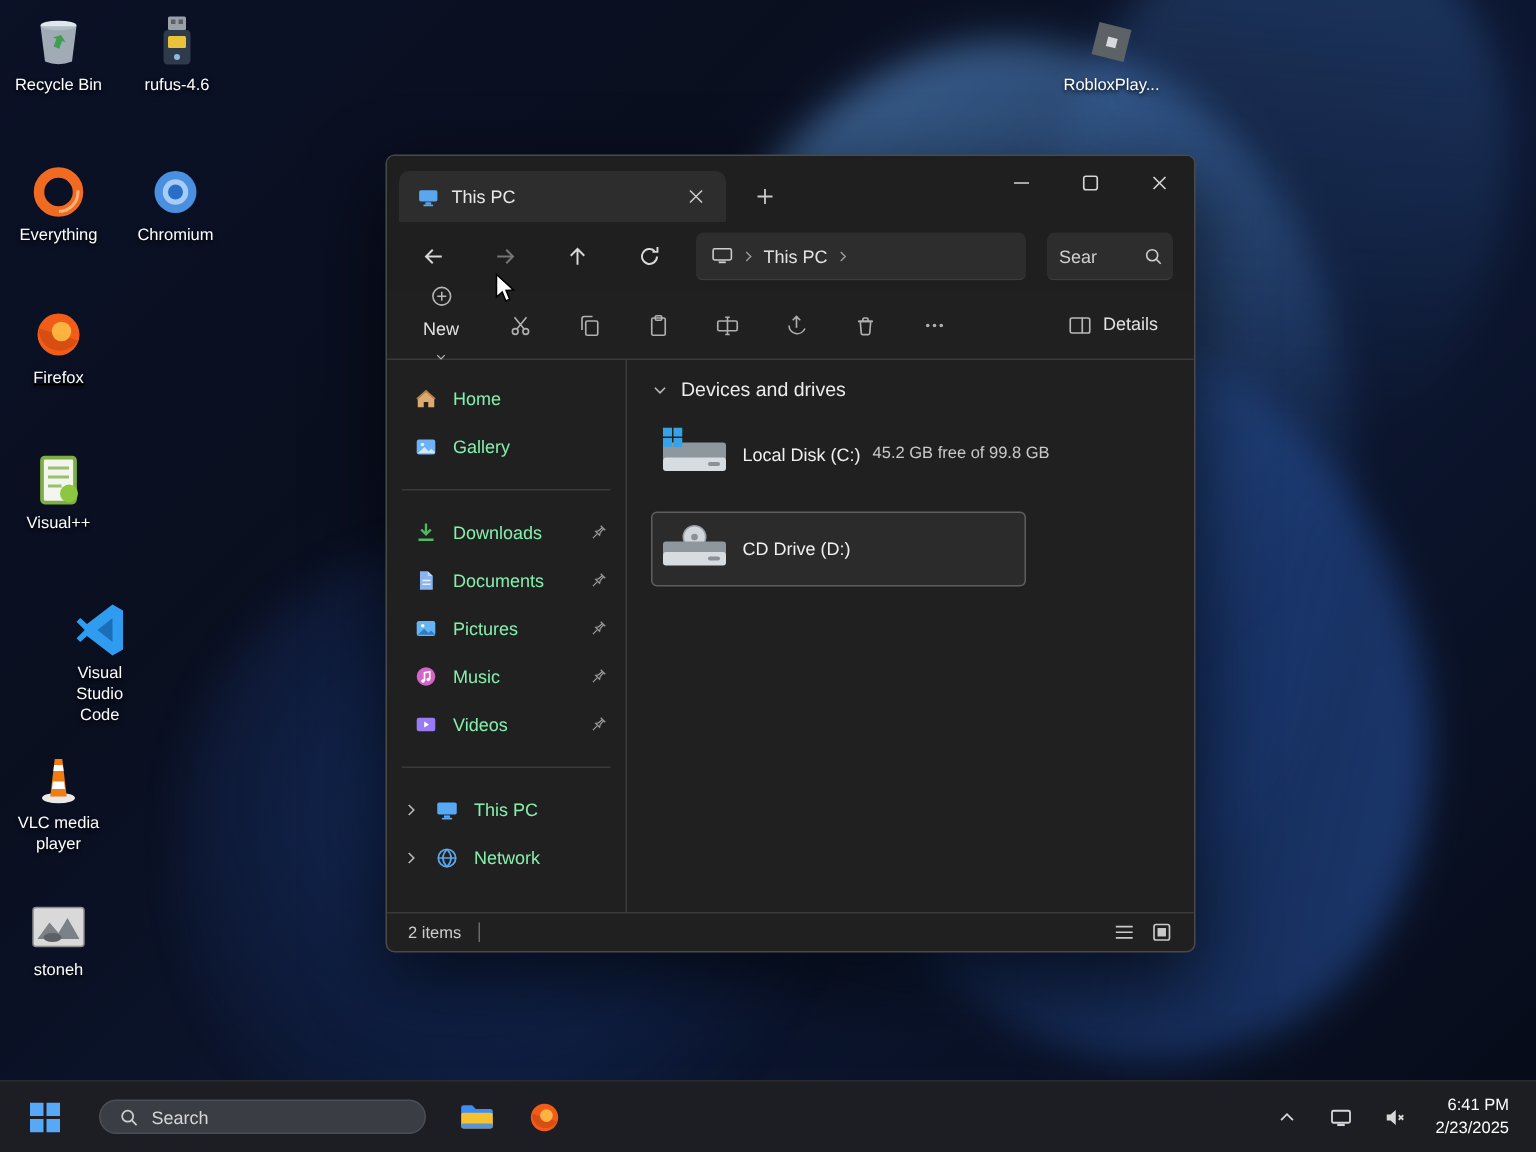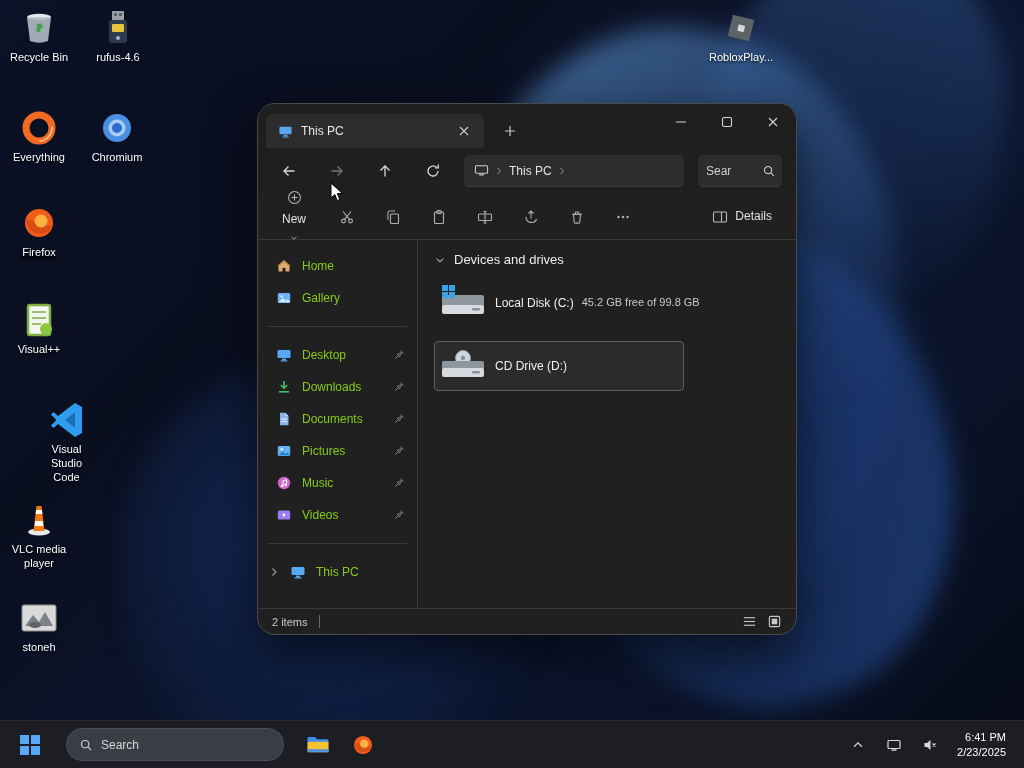--- a/index.html
+++ b/index.html
@@ -13,61 +13,61 @@
   .b2{left:545px;top:210px;width:400px;height:500px;background:linear-gradient(300deg,rgba(45,96,185,.55),rgba(10,30,80,.08));transform:rotate(-18deg);}
   .b3{left:120px;top:360px;width:460px;height:430px;background:radial-gradient(circle at 42% 40%,rgba(32,72,152,.45),transparent 70%);}
   .b4{left:700px;top:-60px;width:300px;height:400px;background:linear-gradient(160deg,rgba(70,130,210,.35),transparent 80%);transform:rotate(24deg);}
 
   
   .dicon{position:absolute;width:78px;display:flex;flex-direction:column;align-items:center;gap:3px;cursor:default;}
   .dicon svg{width:40px;height:40px;}
   .dlabel{font-size:11px;color:#fff;text-align:center;text-shadow:0 1px 3px rgba(0,0,0,.95);line-height:1.25;max-width:76px;}
 
   
-  .window{position:absolute;left:257px;top:103px;width:540px;height:532px;background:#202020;border:1px solid #4a4a4a;border-radius:18px;box-shadow:0 18px 50px rgba(0,0,0,.65);display:flex;flex-direction:column;overflow:hidden;color:#e8e8e8;}
+  .window{position:absolute;left:257px;top:103px;width:540px;height:532px;background:#202020;border:1px solid #4a4a4a;border-radius:6px;box-shadow:0 18px 50px rgba(0,0,0,.65);display:flex;flex-direction:column;overflow:hidden;color:#e8e8e8;}
   .titlebar{height:44px;display:flex;align-items:flex-end;padding-left:8px;background:#1f1f1f;flex:none;}
   .tab{width:218px;height:34px;background:#2d2d2d;border-radius:7px 7px 0 0;display:flex;align-items:center;gap:8px;padding:0 8px 0 12px;font-size:12px;}
   .tab-title{flex:1;white-space:nowrap;overflow:hidden;}
   .tab-close,.newtab{width:24px;height:24px;display:flex;align-items:center;justify-content:center;border-radius:4px;}
   .newtab{margin-left:14px;margin-bottom:5px;}
   .wincontrols{margin-left:auto;align-self:flex-start;display:flex;}
   .wc{width:46px;height:36px;display:flex;align-items:center;justify-content:center;}
   .navbar{height:46px;display:flex;align-items:center;padding:0 14px;background:#1f1f1f;gap:14px;flex:none;}
   .navbtn{width:34px;height:32px;display:flex;align-items:center;justify-content:center;border-radius:5px;}
   .addressbar{flex:1;height:32px;background:#2d2d2d;border-radius:5px;border-bottom:1px solid #3d3d3d;display:flex;align-items:center;gap:4px;padding:0 10px;font-size:12px;color:#e2e2e2;min-width:0;}
   .searchbox{width:84px;height:32px;background:#2d2d2d;border-radius:5px;border-bottom:1px solid #3d3d3d;display:flex;align-items:center;padding:0 6px 0 8px;font-size:12px;color:#cfcfcf;overflow:hidden;}
   .searchbox span{flex:1;white-space:nowrap;overflow:hidden;}
   .commandbar{height:46px;display:flex;align-items:center;padding:0 14px;border-bottom:1px solid #3a3a3a;background:#202020;flex:none;}
   .cmd-new{display:flex;align-items:center;gap:7px;font-size:12px;color:#e2e2e2;padding:6px 10px;border-radius:5px;flex-direction:column;}
   .cmd-icons{display:flex;align-items:center;gap:8px;margin-left:12px;}
   .cmdbtn{width:38px;height:34px;display:flex;align-items:center;justify-content:center;border-radius:5px;}
   .cmd-details{margin-left:auto;display:flex;gap:7px;font-size:12px;color:#e2e2e2;padding:6px 10px;border-radius:5px;}
   .main{flex:1;display:flex;min-height:0;}
   .sidebar{width:160px;border-right:1px solid #3a3a3a;padding-top:10px;overflow:hidden;flex:none;}
-  .side-item{display:flex;align-items:center;gap:10px;height:32px;padding:0 8px 0 14px;margin:0 4px;border-radius:5px;font-size:12px;color:#84cc16;}
+  .side-item{display:flex;align-items:center;gap:10px;height:32px;padding:0 8px 0 14px;margin:0 4px;border-radius:5px;font-size:12px;color:#86efac;}
   .side-item .pin{margin-left:auto;}
   .side-sep{height:1px;background:#3a3a3a;margin:12px 10px;}
   .tree-item{padding-left:6px;}
   .content{flex:1;padding:12px 16px;min-width:0;}
   .section-header{display:flex;align-items:center;gap:8px;font-size:13px;color:#ececec;margin-bottom:12px;}
   .drive-row{display:flex;align-items:center;gap:10px;padding:6px 6px;border:1px solid transparent;border-radius:4px;width:250px;}
   .drive-row.selected{border-color:#5f5f5f;background:rgba(255,255,255,.05);margin-top:14px;width:250px;height:50px;}
   .drive-text{display:flex;flex-direction:row;gap:4px;min-width:0;}
   .drive-name{font-size:12px;color:#f0f0f0;white-space:nowrap;}
   .drive-bar{width:186px;height:9px;background:#d7dde2;border-radius:1px;overflow:hidden;}
   .drive-bar-fill{height:100%;background:#2f93d3;}
   .drive-free{font-size:11px;color:#c9c9c9;white-space:nowrap;}
   .statusbar{height:26px;border-top:1px solid #3a3a3a;display:flex;align-items:center;padding:0 14px;font-size:11px;color:#cccccc;flex:none;}
   .status-div{width:1px;height:13px;background:#6a6a6a;margin-left:12px;}
   .status-views{margin-left:auto;display:flex;gap:10px;}
 
   
   .taskbar{position:absolute;left:0;bottom:0;width:1024px;height:48px;background:rgba(30,31,35,.97);border-top:1px solid rgba(255,255,255,.06);display:flex;align-items:center;padding:0 10px;}
   .tb-btn{width:40px;height:40px;display:flex;align-items:center;justify-content:center;border-radius:5px;}
-  .tb-search{margin-left:16px;width:218px;height:33px;border-radius:16px;background:#3a3d44;border:1px solid #4a4e56;display:flex;align-items:center;gap:8px;padding:0 12px;font-size:12px;color:#d6d6d6;}
+  .tb-search{margin-left:16px;width:218px;height:23px;border-radius:16px;background:#3a3d44;border:1px solid #4a4e56;display:flex;align-items:center;gap:8px;padding:0 12px;font-size:12px;color:#d6d6d6;}
   .tb-apps{display:flex;align-items:center;gap:5px;margin-left:14px;}
   .tray{margin-left:auto;display:flex;align-items:center;gap:6px;}
   .clock{text-align:right;font-size:11px;color:#fff;line-height:1.35;margin:0 8px 0 6px;}
 
   .cursor{position:absolute;left:330px;top:182px;z-index:50;pointer-events:none;}
 </style>
 </head>
 <body>
 
 <div class="wallpaper">
@@ -337,31 +337,20 @@
           <circle cx="5.6" cy="6.4" r="1.2" fill="#ffffff" opacity=".8"></circle>
           <path d="M2.5 12.2 L7 8 L9.8 10.8 L11.6 9.2 L13.8 11.2 V12.2 Z" fill="#ffffff" opacity=".7"></path>
         </svg>
         <span>Gallery</span>
       </div>
 
       <div class="side-sep"></div>
 
       <div class="side-item">
         <svg width="16" height="16" viewBox="0 0 16 16">
-          <rect x="1.5" y="3" width="13" height="8" rx="1.2" fill="#57a8f5"></rect>
-          <rect x="6" y="11.6" width="4" height="1.6" fill="#57a8f5"></rect>
-          <rect x="4.5" y="13.2" width="7" height="1.2" rx=".6" fill="#57a8f5"></rect>
-        </svg>
-        <span>Desktop</span>
-        <svg class="pin" width="12" height="12" viewBox="0 0 16 16">
-            <path d="M10 2 L14 6 M11.5 3.5 L8 6.5 L5.5 7 L9 10.5 L9.5 8 L12.5 4.5 M6.8 9.2 L3 13" stroke="#9a9a9a" stroke-width="1.1" fill="none"></path>
-          </svg>
-      </div>
-      <div class="side-item">
-        <svg width="16" height="16" viewBox="0 0 16 16">
           <path d="M8 2 v7 M4.8 6 L8 9.2 L11.2 6" fill="none" stroke="#4cbb63" stroke-width="1.6"></path>
           <path d="M3 12.8 h10" stroke="#4cbb63" stroke-width="1.6"></path>
         </svg>
         <span>Downloads</span>
         <svg class="pin" width="12" height="12" viewBox="0 0 16 16">
             <path d="M10 2 L14 6 M11.5 3.5 L8 6.5 L5.5 7 L9 10.5 L9.5 8 L12.5 4.5 M6.8 9.2 L3 13" stroke="#9a9a9a" stroke-width="1.1" fill="none"></path>
           </svg>
       </div>
       <div class="side-item">
         <svg width="16" height="16" viewBox="0 0 16 16">
@@ -414,20 +403,30 @@
       <div class="side-item tree-item">
         <svg width="12" height="12" viewBox="0 0 16 16">
             <path d="M6 3.5 L10.5 8 L6 12.5" fill="none" stroke="#bbbbbb" stroke-width="1.4"></path>
           </svg>
         <svg width="16" height="16" viewBox="0 0 16 16">
           <rect x="1.5" y="3" width="13" height="8" rx="1.2" fill="#57a8f5"></rect>
           <rect x="6" y="11.6" width="4" height="1.6" fill="#57a8f5"></rect>
           <rect x="4.5" y="13.2" width="7" height="1.2" rx=".6" fill="#57a8f5"></rect>
         </svg>
         <span>This PC</span>
+      </div>
+      <div class="side-item tree-item">
+        <svg width="12" height="12" viewBox="0 0 16 16">
+            <path d="M6 3.5 L10.5 8 L6 12.5" fill="none" stroke="#bbbbbb" stroke-width="1.4"></path>
+          </svg>
+        <svg width="16" height="16" viewBox="0 0 16 16">
+          <circle cx="8" cy="8" r="5.8" fill="none" stroke="#5aa7f0" stroke-width="1.2"></circle>
+          <path d="M2.2 8 h11.6 M8 2.2 c-3.6 3.8 -3.6 7.8 0 11.6 c3.6 -3.8 3.6 -7.8 0 -11.6" fill="none" stroke="#5aa7f0" stroke-width="1.1"></path>
+        </svg>
+        <span>Network</span>
       </div>
     </div>
 
     <div class="content">
       <div class="section-header">
         <svg width="12" height="12" viewBox="0 0 16 16">
             <path d="M3.5 6 L8 10.5 L12.5 6" fill="none" stroke="#bbbbbb" stroke-width="1.4"></path>
           </svg>
         <span>Devices and drives</span>
       </div>

